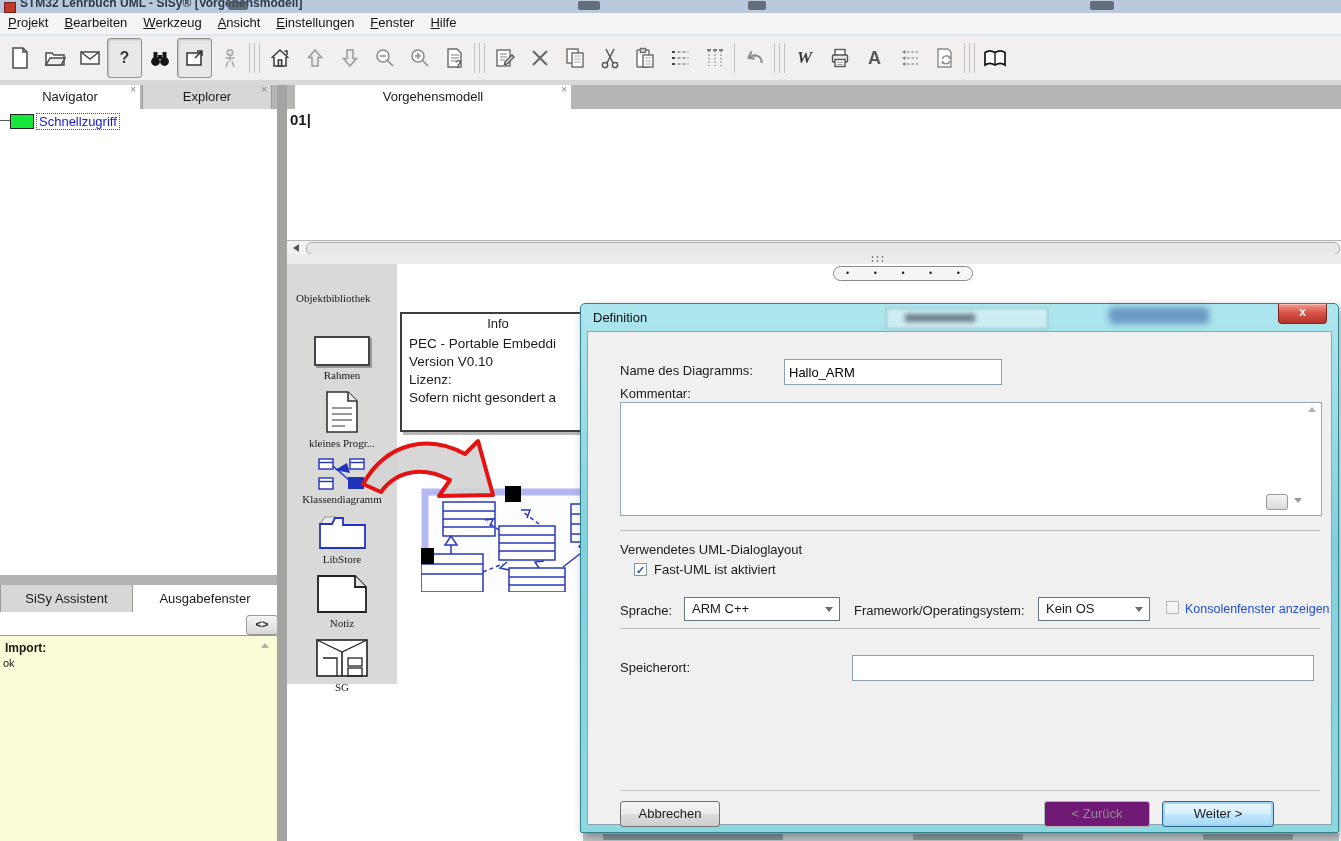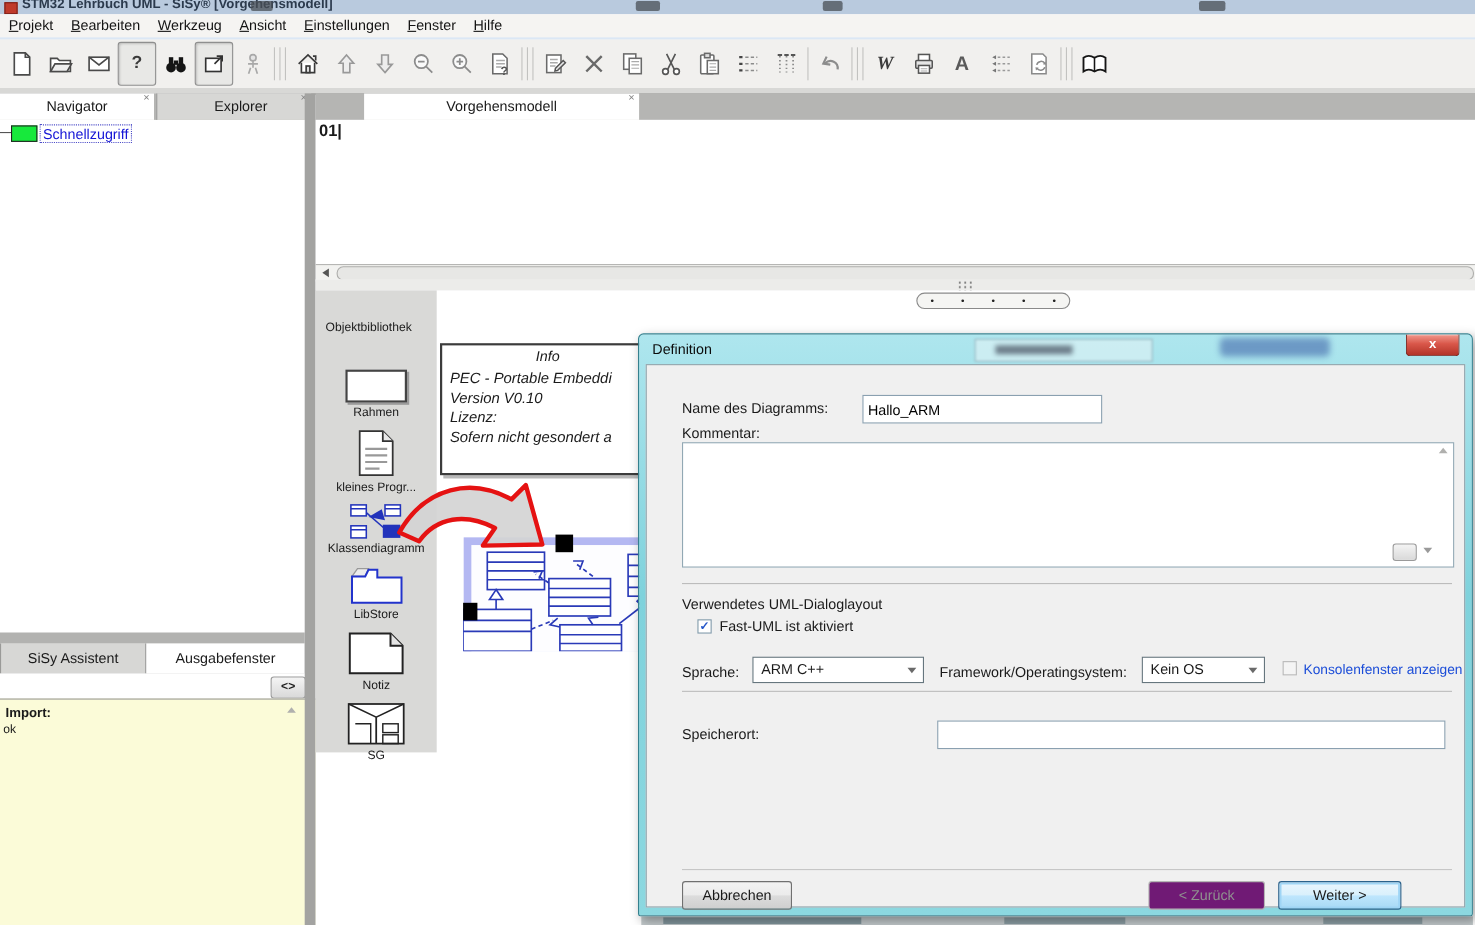--- a/index.html
+++ b/index.html
@@ -270,21 +270,21 @@
       </div>
   </div>
   <div class="abs tooldiv"></div>
 
   <div class="abs" style="left:0;top:85px;width:277px;height:756px;background:#fff;">
     <div class="abs tabstrip" style="left:0;top:0;width:277px;height:24px;">
       <div class="tab active" style="left:0;width:140px;">
         <span>Navigator</span>
         <span class="tabx">×</span>
       </div>
-      <div class="tab inactive" style="left:142px;width:128px;padding-left:12px;">
+      <div class="tab inactive" style="left:142px;width:128px;">
         <span>Explorer</span>
         <span class="tabx">×</span>
       </div>
     </div>
 
     <div class="abs" style="left:0;top:27px;width:277px;height:40px;">
       <div class="abs" style="left:0;top:8px;width:10px;height:1px;background:#555;"></div>
       <div class="abs" style="left:10px;top:2px;width:22px;height:13px;background:#17e93c;border:1px solid #222;"></div>
       <span class="abs treelabel" style="left:36px;top:1px;">Schnellzugriff</span>
     </div>
@@ -304,21 +304,21 @@
     <div class="abs outpanel" style="left:0;top:550px;width:307px;height:206px;">
       <div class="abs" style="left:5px;top:5px;font-weight:bold;font-size:12px;">Import:</div>
       <div class="abs" style="left:3px;top:21px;font-size:11px;">ok</div>
       <div class="abs tri-up" style="left:261px;top:7px;"></div>
     </div>
   </div>
 
   <div class="abs" style="left:277px;top:85px;width:10px;height:756px;background:#a3a3a1;"></div>
 
   <div class="abs tabstrip" style="left:287px;top:85px;width:1054px;height:24px;">
-    <div class="tab active" style="left:8px;width:250px;margin-left:36px;">
+    <div class="tab active" style="left:8px;width:276px;">
       <span>Vorgehensmodell</span>
       <span class="tabx">×</span>
     </div>
   </div>
   <div class="abs" style="left:287px;top:109px;width:1054px;height:131px;background:#fff;">
     <span class="abs" style="left:3px;top:2px;font-weight:bold;font-size:15px;">01|</span>
   </div>
   <div class="abs scrollbar" style="left:287px;top:240px;width:1054px;height:14px;">
     <div class="sb-arrow">
         <div class="tri-left"></div>
@@ -330,21 +330,21 @@
     <div class="abs" style="left:0;top:0;width:1054px;height:10px;background:#ececea;"></div>
     <div class="abs gripdots" style="left:583px;top:1px;width:16px;height:9px;"></div>
     <div class="abs pill" style="left:546px;top:12px;width:114px;height:13px;">
       <span>•</span>
         <span>•</span>
         <span>•</span>
         <span>•</span>
         <span>•</span>
     </div>
 
-    <div class="abs libcol" style="left:0;top:10px;width:110px;height:420px;">
+    <div class="abs libcol" style="left:0;top:10px;width:110px;height:420px;font-family:Liberation Serif, serif;">
       <div class="abs libtitle" style="left:9px;top:28px;">Objektbibliothek</div>
       <div class="abs" style="left:0;top:72px;width:110px;">
 
           <div class="libitem">
             <span>
   <div style="width:52px;height:26px;background:#fff;border:2px solid #444;box-shadow:2px 2px 0 #9a9a9a;"></div>
 </span>
             <span class="liblabel">Rahmen</span>
           </div>
 
@@ -408,21 +408,21 @@
     <rect x="33" y="20" width="14" height="8" stroke-width="1.3"></rect>
     <rect x="33" y="30" width="14" height="8" stroke-width="1.3"></rect>
     <path d="M8 20h14v18" stroke-width="1.3"></path>
   </svg>
 </span>
             <span class="liblabel">SG</span>
           </div>
         </div>
     </div>
 
-    <div class="abs infobox" style="left:113px;top:58px;width:178px;height:114px;z-index:2;font-style:italic;">
+    <div class="abs infobox" style="left:113px;top:58px;width:178px;height:114px;z-index:2;">
       <div class="infotitle">Info</div>
       <div>
 
       <div class="infoline">PEC - Portable Embeddi</div>
           <div class="infoline">Version V0.10</div>
           <div class="infoline"></div>
           <div class="infoline">Lizenz:</div>
           <div class="infoline">Sofern nicht gesondert a</div>
         </div>
     </div>

